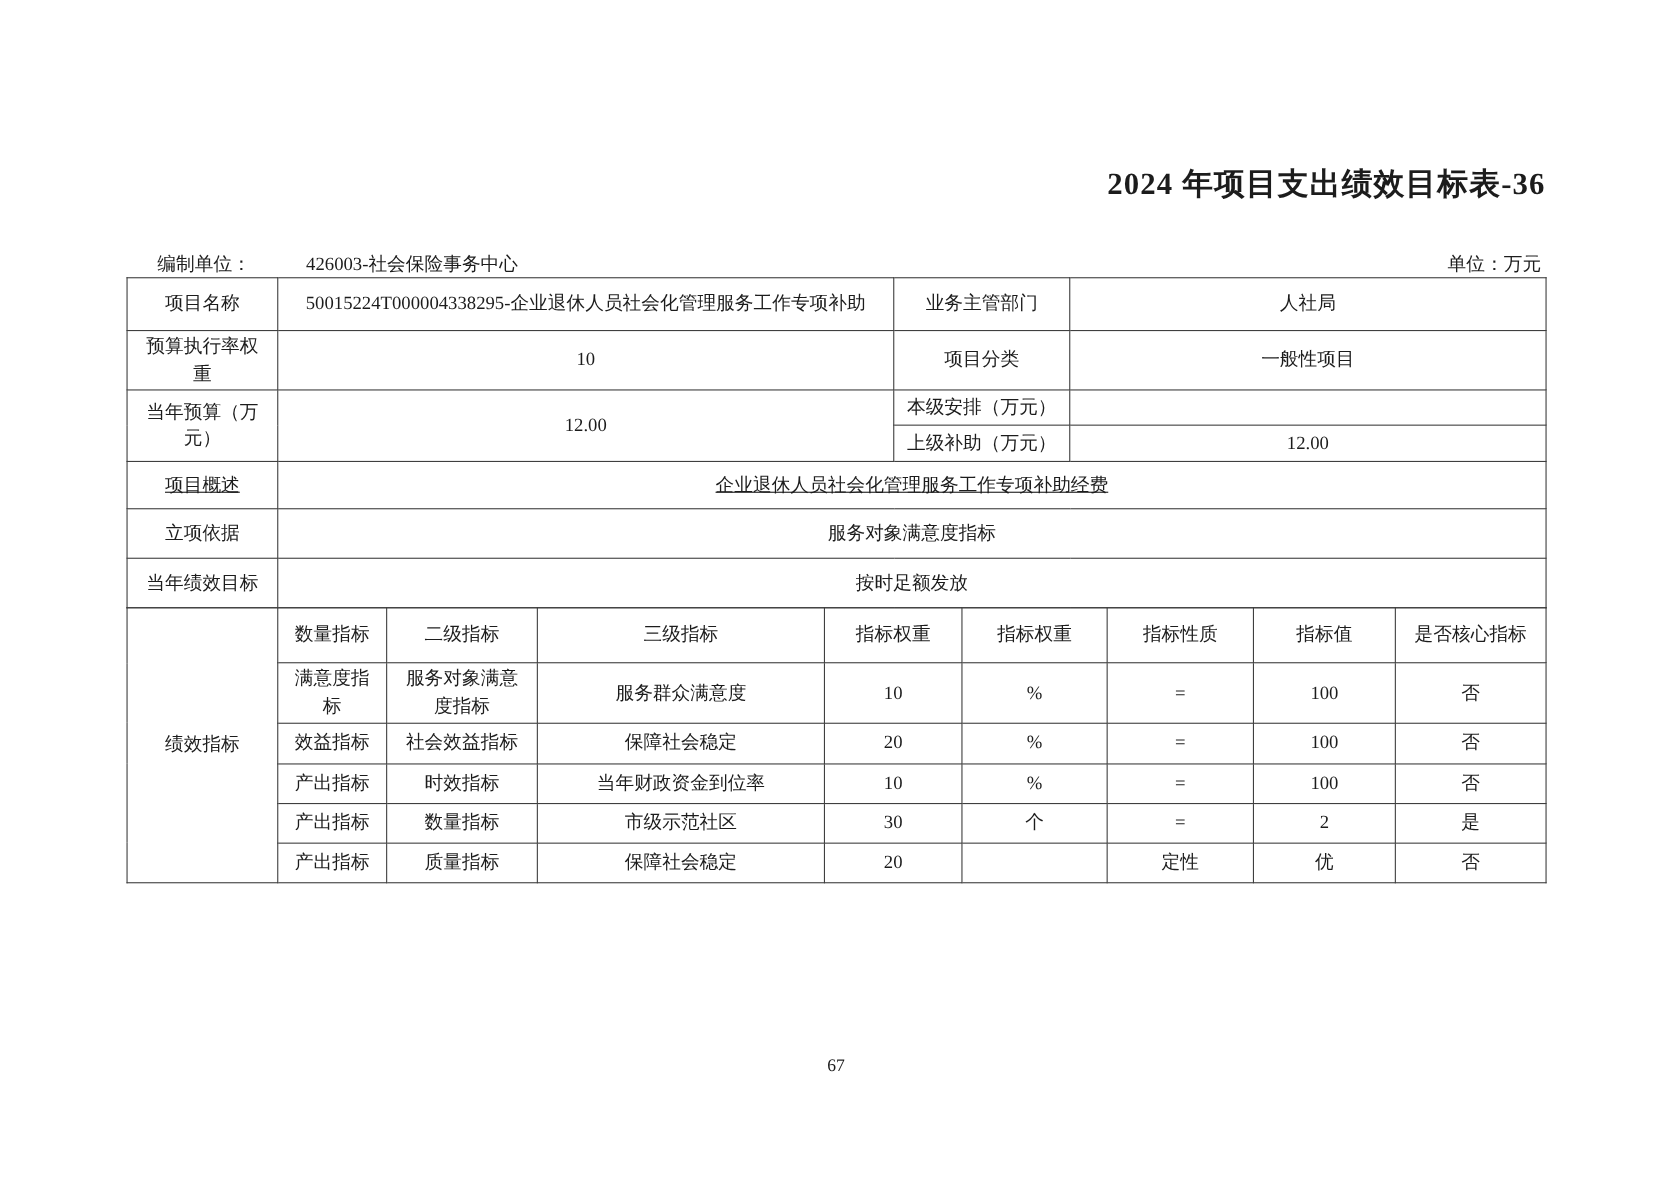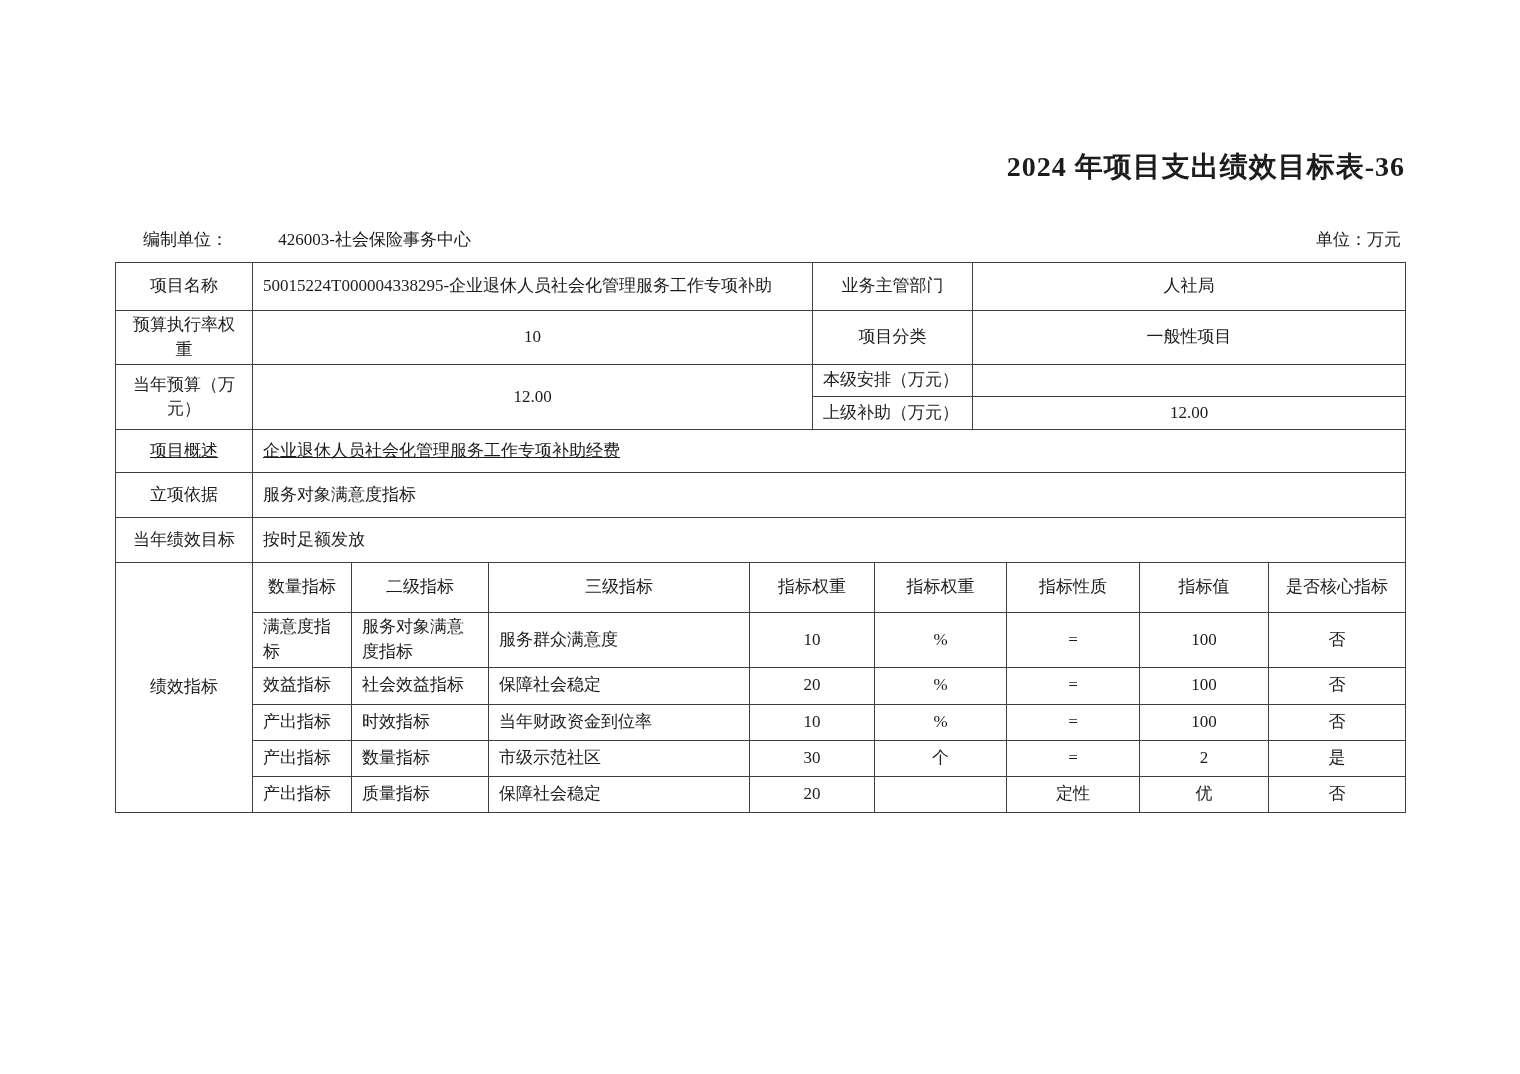--- a/index.html
+++ b/index.html
@@ -48,25 +48,25 @@
   }
   table.doc-table td, table.doc-table th {
     border: 1px solid #3f3f3f;
     padding: 2px 10px;
     vertical-align: middle;
     font-weight: normal;
     overflow: hidden;
     word-break: break-all;
     line-height: 1.45;
   }
-  .t1 { margin-top: 10px; }
+  .t1 { }
   .t2 { margin-top: -1px; }
 
   .c { text-align: center; }
-  .l { text-align: left; }
+  .l { text-align: center; }
 
   tr.r48 { height: 48px; }
   tr.r32 { height: 32px; }
   tr.r33 { height: 33px; }
   tr.r43 { height: 43px; text-decoration: underline; }
   tr.r45 { height: 45px; }
   tr.r50 { height: 50px; }
   tr.r37 { height: 37px; }
   tr.r36 { height: 36px; }
 
@@ -207,15 +207,16 @@
           <td class="l">保障社会稳定</td>
           <td class="c">20</td>
           <td class="c"></td>
           <td class="c">定性</td>
           <td class="c">优</td>
           <td class="c">否</td>
         </tr>
       </tbody>
     </table>
 
+    <div class="footer-pagenum">67</div>
 
   </div>
 </div>
 
 </body></html>

